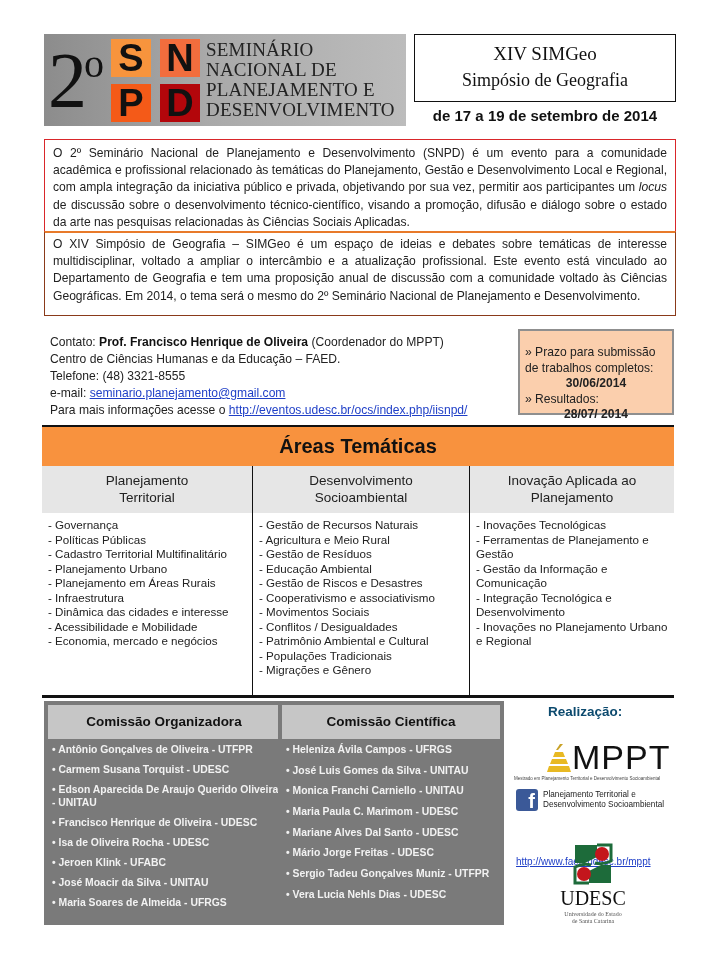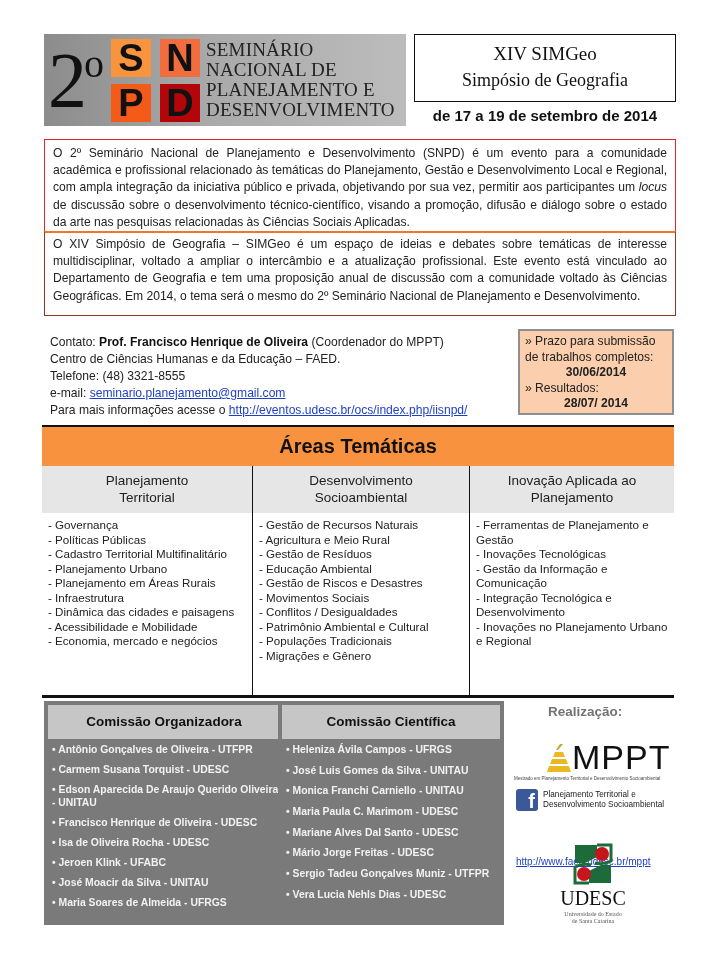--- a/index.html
+++ b/index.html
@@ -36,21 +36,21 @@
   .desc2 { position: absolute; left: 44px; top: 231px; width: 632px; height: 85px;
     border: 1.5px solid #8a3a1a; border-top: 2px solid #e87a2a; padding: 3px 8px;
     font-size: 12.1px; line-height: 17.2px; text-align: justify; color: #222; }
 
   
   .contact { position: absolute; left: 50px; top: 334px; width: 460px; font-size: 12.1px;
     line-height: 17px; color: #222; }
   .contact b { color: #111; }
   .contact a { color: #1f3fc7; text-decoration: underline; }
   .deadline { position: absolute; left: 518px; top: 329px; width: 156px; height: 86px;
-    background: #fbcfad; border: 2px solid #8f8f8f; padding: 3px 5px; font-size: 12.1px;
+    background: #fbcfad; border: 2px solid #8f8f8f; padding: 14px 5px; font-size: 12.1px;
     line-height: 15.5px; color: #222; }
   .deadline .date { font-weight: bold; text-align: center; display: block; }
 
   
   .areas { position: absolute; left: 42px; top: 425px; width: 632px; }
   .areas .topline { height: 2px; background: #111; }
   .areas .title { height: 39px; background: #f8923e; text-align: center; font-weight: bold;
     font-size: 20px; line-height: 39px; color: #111; }
   .areas .heads { display: flex; height: 47px; background: #e6e6e6; }
   .areas .heads > div { font-size: 13.5px; line-height: 17px; text-align: center; padding-top: 6px; color: #222; }
@@ -64,21 +64,21 @@
   .comm.org { left: 44px; width: 240px; height: 224px; }
   .comm.sci { left: 278px; width: 226px; height: 224px; }
   .comm .hd { background: #c6c6c6; height: 34px; text-align: center; font-weight: bold;
     font-size: 13.5px; line-height: 34px; color: #111; }
   .comm ul { list-style: none; margin-top: 5px; }
   .comm li { color: #f2f2f2; font-weight: bold; font-size: 10.4px; line-height: 12.5px;
     margin-bottom: 7.5px; padding-left: 4px; }
   .comm.sci li { margin-bottom: 8.2px; }
 
   
-  .real { position: absolute; left: 548px; top: 704px; font-weight: bold; font-size: 13.5px; color: #737373; }
+  .real { position: absolute; left: 548px; top: 704px; font-weight: bold; font-size: 13.5px; color: #0c4a6e; }
   .mppt { position: absolute; left: 514px; top: 740px; width: 165px; height: 40px; }
   .mppt .pyr { position: absolute; left: 30px; top: 4px; width: 30px; height: 30px; }
   .mppt .word { position: absolute; left: 58px; top: 0px; font-size: 34px; line-height: 34px; color: #111; letter-spacing: 1px; }
   .mppt .sub { position: absolute; left: 0; top: 36px; font-size: 4.5px; color: #444; white-space: nowrap; }
   .fb { position: absolute; left: 516px; top: 789px; width: 22px; height: 22px; background: #3b5998;
     border-radius: 3px; color: #fff; font-weight: bold; font-size: 20px; line-height: 24px; text-align: right; padding-right: 3px; }
   .fbtext { position: absolute; left: 543px; top: 790px; font-size: 8.2px; line-height: 9.5px; color: #222; }
   .mppturl { position: absolute; left: 516px; top: 856px; font-size: 10px; color: #1f3fc7; text-decoration: underline; }
   .udesc { position: absolute; left: 556px; top: 843px; width: 80px; height: 95px; }
   .udesc .mark { position: absolute; left: 17px; top: 0; width: 40px; height: 42px; }
@@ -148,43 +148,44 @@
   </div>
   <div class="body">
     <div class="col1">
         <ul id="list0">
           <li>- Governança</li>
           <li>- Políticas Públicas</li>
           <li>- Cadastro Territorial Multifinalitário</li>
           <li>- Planejamento Urbano</li>
           <li>- Planejamento em Áreas Rurais</li>
           <li>- Infraestrutura</li>
-          <li>- Dinâmica das cidades e paisagens</li>
+          <li>- Dinâmica das cidades e interesse</li>
           <li>- Acessibilidade e Mobilidade</li>
           <li>- Economia, mercado e negócios</li>
         </ul>
       </div>
     <div class="col2">
         <ul id="list1">
           <li>- Gestão de Recursos Naturais</li>
           <li>- Agricultura e Meio Rural</li>
           <li>- Gestão de Resíduos</li>
           <li>- Educação Ambiental</li>
           <li>- Gestão de Riscos e Desastres</li>
+          <li>- Cooperativismo e associativismo</li>
           <li>- Movimentos Sociais</li>
           <li>- Conflitos / Desigualdades</li>
           <li>- Patrimônio Ambiental e Cultural</li>
           <li>- Populações Tradicionais</li>
           <li>- Migrações e Gênero</li>
         </ul>
       </div>
     <div class="col3">
         <ul id="list2">
+          <li>- Inovações Tecnológicas</li>
           <li>- Ferramentas de Planejamento e Gestão</li>
-          <li>- Inovações Tecnológicas</li>
           <li>- Gestão da Informação e Comunicação</li>
           <li>- Integração Tecnológica e Desenvolvimento</li>
           <li>- Inovações no Planejamento Urbano e Regional</li>
         </ul>
       </div>
   </div>
 </div>
 
 <div class="comm org">
   <div class="hd">Comissão  Organizadora</div>

